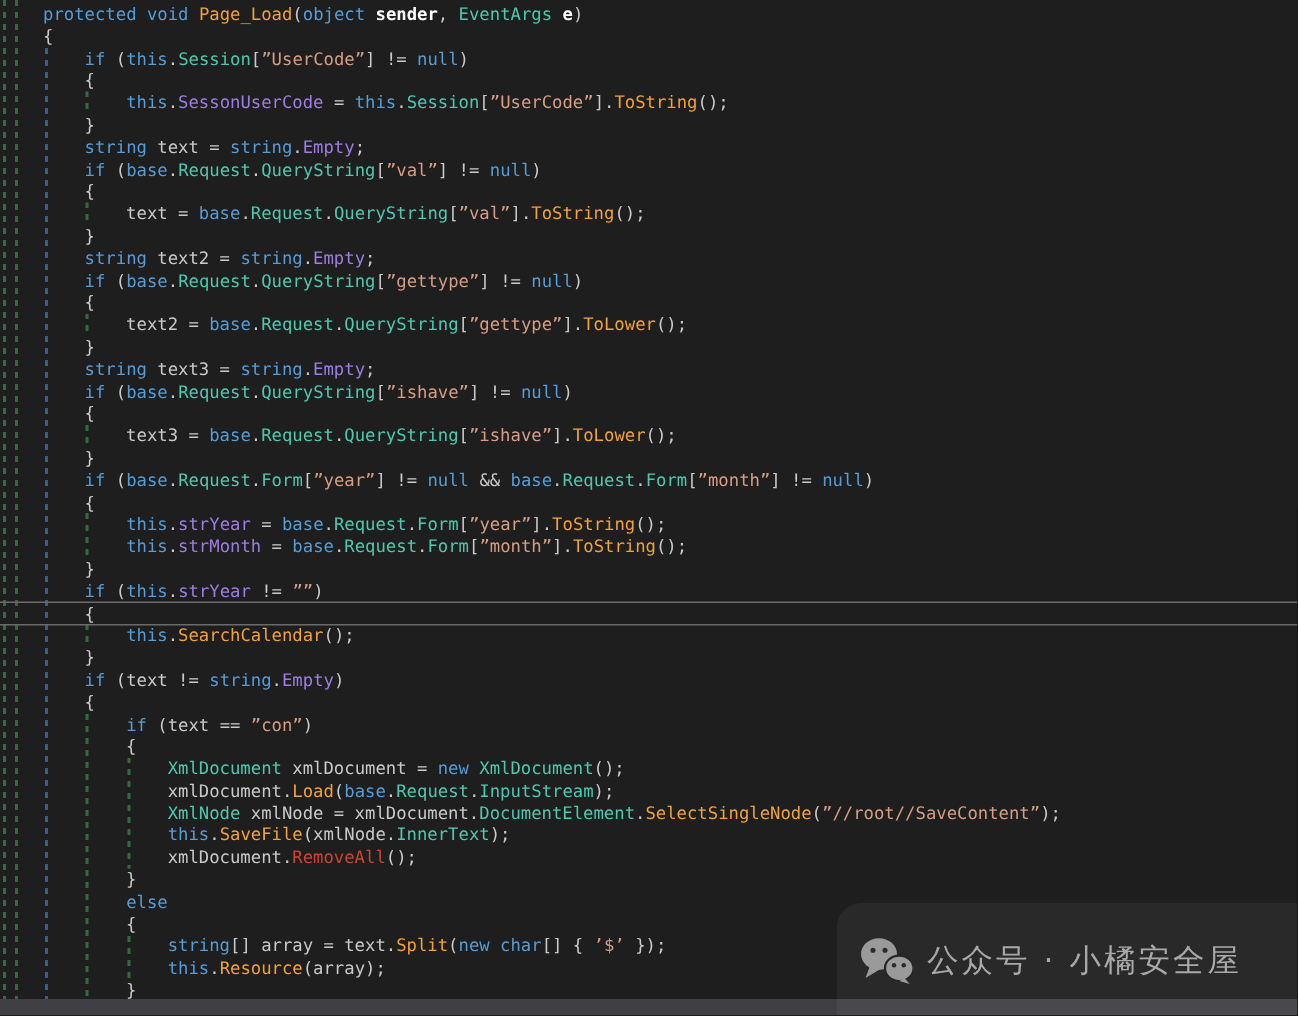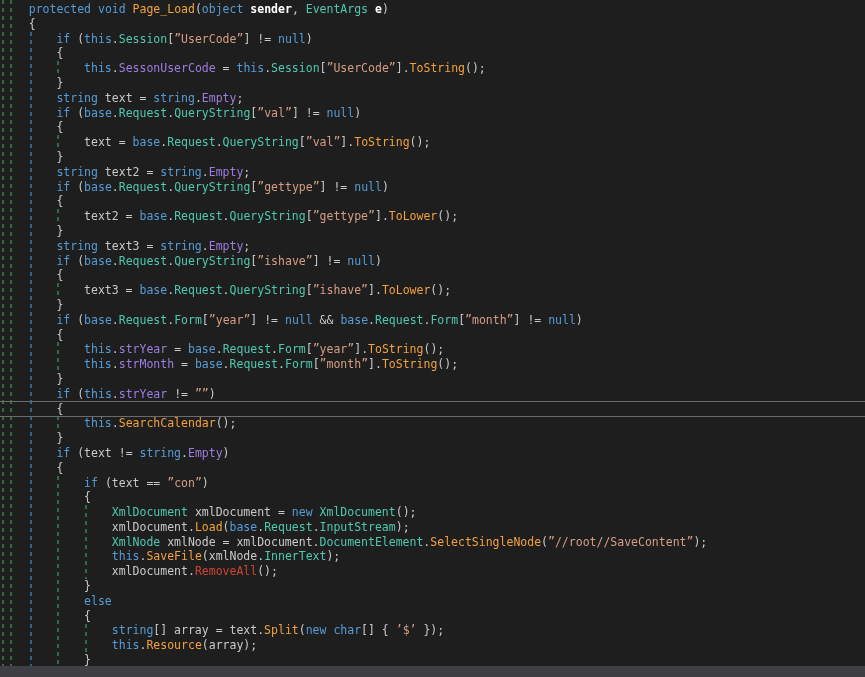--- a/index.html
+++ b/index.html
@@ -57,14 +57,31 @@
       <div class="guide g-blue" style="left: 29.6969px; top: 31.6px; height: 634.4px;"></div>
       <div class="guide g-green" style="left: 57.3937px; top: 475.6px; height: 190.4px;"></div>
     </div>
 
   <pre id="code"><div class="ln"><span style="color: rgb(201, 201, 201);">    </span><span style="color: rgb(86, 156, 214);">protected</span><span style="color: rgb(201, 201, 201);"> </span><span style="color: rgb(86, 156, 214);">void</span><span style="color: rgb(201, 201, 201);"> </span><span style="color: rgb(242, 162, 60);">Page_Load</span><span style="color: rgb(201, 201, 201);">(</span><span style="color: rgb(86, 156, 214);">object</span><span style="color: rgb(201, 201, 201);"> </span><span style="color: rgb(255, 255, 255); font-weight: bold;">sender</span><span style="color: rgb(201, 201, 201);">, </span><span style="color: rgb(78, 201, 176);">EventArgs</span><span style="color: rgb(201, 201, 201);"> </span><span style="color: rgb(255, 255, 255); font-weight: bold;">e</span><span style="color: rgb(201, 201, 201);">)</span></div><div class="ln"><span style="color: rgb(201, 201, 201);">    {</span></div><div class="ln"><span style="color: rgb(201, 201, 201);">        </span><span style="color: rgb(86, 156, 214);">if</span><span style="color: rgb(201, 201, 201);"> (</span><span style="color: rgb(86, 156, 214);">this</span><span style="color: rgb(201, 201, 201);">.</span><span style="color: rgb(78, 201, 176);">Session</span><span style="color: rgb(201, 201, 201);">[</span><span style="color: rgb(214, 157, 133);">”UserCode”</span><span style="color: rgb(201, 201, 201);">] != </span><span style="color: rgb(86, 156, 214);">null</span><span style="color: rgb(201, 201, 201);">)</span></div><div class="ln"><span style="color: rgb(201, 201, 201);">        {</span></div><div class="ln"><span style="color: rgb(201, 201, 201);">            </span><span style="color: rgb(86, 156, 214);">this</span><span style="color: rgb(201, 201, 201);">.</span><span style="color: rgb(158, 125, 224);">SessonUserCode</span><span style="color: rgb(201, 201, 201);"> = </span><span style="color: rgb(86, 156, 214);">this</span><span style="color: rgb(201, 201, 201);">.</span><span style="color: rgb(78, 201, 176);">Session</span><span style="color: rgb(201, 201, 201);">[</span><span style="color: rgb(214, 157, 133);">”UserCode”</span><span style="color: rgb(201, 201, 201);">].</span><span style="color: rgb(242, 162, 60);">ToString</span><span style="color: rgb(201, 201, 201);">();</span></div><div class="ln"><span style="color: rgb(201, 201, 201);">        }</span></div><div class="ln"><span style="color: rgb(201, 201, 201);">        </span><span style="color: rgb(86, 156, 214);">string</span><span style="color: rgb(201, 201, 201);"> text = </span><span style="color: rgb(86, 156, 214);">string</span><span style="color: rgb(201, 201, 201);">.</span><span style="color: rgb(158, 125, 224);">Empty</span><span style="color: rgb(201, 201, 201);">;</span></div><div class="ln"><span style="color: rgb(201, 201, 201);">        </span><span style="color: rgb(86, 156, 214);">if</span><span style="color: rgb(201, 201, 201);"> (</span><span style="color: rgb(86, 156, 214);">base</span><span style="color: rgb(201, 201, 201);">.</span><span style="color: rgb(78, 201, 176);">Request</span><span style="color: rgb(201, 201, 201);">.</span><span style="color: rgb(78, 201, 176);">QueryString</span><span style="color: rgb(201, 201, 201);">[</span><span style="color: rgb(214, 157, 133);">”val”</span><span style="color: rgb(201, 201, 201);">] != </span><span style="color: rgb(86, 156, 214);">null</span><span style="color: rgb(201, 201, 201);">)</span></div><div class="ln"><span style="color: rgb(201, 201, 201);">        {</span></div><div class="ln"><span style="color: rgb(201, 201, 201);">            text = </span><span style="color: rgb(86, 156, 214);">base</span><span style="color: rgb(201, 201, 201);">.</span><span style="color: rgb(78, 201, 176);">Request</span><span style="color: rgb(201, 201, 201);">.</span><span style="color: rgb(78, 201, 176);">QueryString</span><span style="color: rgb(201, 201, 201);">[</span><span style="color: rgb(214, 157, 133);">”val”</span><span style="color: rgb(201, 201, 201);">].</span><span style="color: rgb(242, 162, 60);">ToString</span><span style="color: rgb(201, 201, 201);">();</span></div><div class="ln"><span style="color: rgb(201, 201, 201);">        }</span></div><div class="ln"><span style="color: rgb(201, 201, 201);">        </span><span style="color: rgb(86, 156, 214);">string</span><span style="color: rgb(201, 201, 201);"> text2 = </span><span style="color: rgb(86, 156, 214);">string</span><span style="color: rgb(201, 201, 201);">.</span><span style="color: rgb(158, 125, 224);">Empty</span><span style="color: rgb(201, 201, 201);">;</span></div><div class="ln"><span style="color: rgb(201, 201, 201);">        </span><span style="color: rgb(86, 156, 214);">if</span><span style="color: rgb(201, 201, 201);"> (</span><span style="color: rgb(86, 156, 214);">base</span><span style="color: rgb(201, 201, 201);">.</span><span style="color: rgb(78, 201, 176);">Request</span><span style="color: rgb(201, 201, 201);">.</span><span style="color: rgb(78, 201, 176);">QueryString</span><span style="color: rgb(201, 201, 201);">[</span><span style="color: rgb(214, 157, 133);">”gettype”</span><span style="color: rgb(201, 201, 201);">] != </span><span style="color: rgb(86, 156, 214);">null</span><span style="color: rgb(201, 201, 201);">)</span></div><div class="ln"><span style="color: rgb(201, 201, 201);">        {</span></div><div class="ln"><span style="color: rgb(201, 201, 201);">            text2 = </span><span style="color: rgb(86, 156, 214);">base</span><span style="color: rgb(201, 201, 201);">.</span><span style="color: rgb(78, 201, 176);">Request</span><span style="color: rgb(201, 201, 201);">.</span><span style="color: rgb(78, 201, 176);">QueryString</span><span style="color: rgb(201, 201, 201);">[</span><span style="color: rgb(214, 157, 133);">”gettype”</span><span style="color: rgb(201, 201, 201);">].</span><span style="color: rgb(242, 162, 60);">ToLower</span><span style="color: rgb(201, 201, 201);">();</span></div><div class="ln"><span style="color: rgb(201, 201, 201);">        }</span></div><div class="ln"><span style="color: rgb(201, 201, 201);">        </span><span style="color: rgb(86, 156, 214);">string</span><span style="color: rgb(201, 201, 201);"> text3 = </span><span style="color: rgb(86, 156, 214);">string</span><span style="color: rgb(201, 201, 201);">.</span><span style="color: rgb(158, 125, 224);">Empty</span><span style="color: rgb(201, 201, 201);">;</span></div><div class="ln"><span style="color: rgb(201, 201, 201);">        </span><span style="color: rgb(86, 156, 214);">if</span><span style="color: rgb(201, 201, 201);"> (</span><span style="color: rgb(86, 156, 214);">base</span><span style="color: rgb(201, 201, 201);">.</span><span style="color: rgb(78, 201, 176);">Request</span><span style="color: rgb(201, 201, 201);">.</span><span style="color: rgb(78, 201, 176);">QueryString</span><span style="color: rgb(201, 201, 201);">[</span><span style="color: rgb(214, 157, 133);">”ishave”</span><span style="color: rgb(201, 201, 201);">] != </span><span style="color: rgb(86, 156, 214);">null</span><span style="color: rgb(201, 201, 201);">)</span></div><div class="ln"><span style="color: rgb(201, 201, 201);">        {</span></div><div class="ln"><span style="color: rgb(201, 201, 201);">            text3 = </span><span style="color: rgb(86, 156, 214);">base</span><span style="color: rgb(201, 201, 201);">.</span><span style="color: rgb(78, 201, 176);">Request</span><span style="color: rgb(201, 201, 201);">.</span><span style="color: rgb(78, 201, 176);">QueryString</span><span style="color: rgb(201, 201, 201);">[</span><span style="color: rgb(214, 157, 133);">”ishave”</span><span style="color: rgb(201, 201, 201);">].</span><span style="color: rgb(242, 162, 60);">ToLower</span><span style="color: rgb(201, 201, 201);">();</span></div><div class="ln"><span style="color: rgb(201, 201, 201);">        }</span></div><div class="ln"><span style="color: rgb(201, 201, 201);">        </span><span style="color: rgb(86, 156, 214);">if</span><span style="color: rgb(201, 201, 201);"> (</span><span style="color: rgb(86, 156, 214);">base</span><span style="color: rgb(201, 201, 201);">.</span><span style="color: rgb(78, 201, 176);">Request</span><span style="color: rgb(201, 201, 201);">.</span><span style="color: rgb(78, 201, 176);">Form</span><span style="color: rgb(201, 201, 201);">[</span><span style="color: rgb(214, 157, 133);">”year”</span><span style="color: rgb(201, 201, 201);">] != </span><span style="color: rgb(86, 156, 214);">null</span><span style="color: rgb(201, 201, 201);"> &amp;&amp; </span><span style="color: rgb(86, 156, 214);">base</span><span style="color: rgb(201, 201, 201);">.</span><span style="color: rgb(78, 201, 176);">Request</span><span style="color: rgb(201, 201, 201);">.</span><span style="color: rgb(78, 201, 176);">Form</span><span style="color: rgb(201, 201, 201);">[</span><span style="color: rgb(214, 157, 133);">”month”</span><span style="color: rgb(201, 201, 201);">] != </span><span style="color: rgb(86, 156, 214);">null</span><span style="color: rgb(201, 201, 201);">)</span></div><div class="ln"><span style="color: rgb(201, 201, 201);">        {</span></div><div class="ln"><span style="color: rgb(201, 201, 201);">            </span><span style="color: rgb(86, 156, 214);">this</span><span style="color: rgb(201, 201, 201);">.</span><span style="color: rgb(158, 125, 224);">strYear</span><span style="color: rgb(201, 201, 201);"> = </span><span style="color: rgb(86, 156, 214);">base</span><span style="color: rgb(201, 201, 201);">.</span><span style="color: rgb(78, 201, 176);">Request</span><span style="color: rgb(201, 201, 201);">.</span><span style="color: rgb(78, 201, 176);">Form</span><span style="color: rgb(201, 201, 201);">[</span><span style="color: rgb(214, 157, 133);">”year”</span><span style="color: rgb(201, 201, 201);">].</span><span style="color: rgb(242, 162, 60);">ToString</span><span style="color: rgb(201, 201, 201);">();</span></div><div class="ln"><span style="color: rgb(201, 201, 201);">            </span><span style="color: rgb(86, 156, 214);">this</span><span style="color: rgb(201, 201, 201);">.</span><span style="color: rgb(158, 125, 224);">strMonth</span><span style="color: rgb(201, 201, 201);"> = </span><span style="color: rgb(86, 156, 214);">base</span><span style="color: rgb(201, 201, 201);">.</span><span style="color: rgb(78, 201, 176);">Request</span><span style="color: rgb(201, 201, 201);">.</span><span style="color: rgb(78, 201, 176);">Form</span><span style="color: rgb(201, 201, 201);">[</span><span style="color: rgb(214, 157, 133);">”month”</span><span style="color: rgb(201, 201, 201);">].</span><span style="color: rgb(242, 162, 60);">ToString</span><span style="color: rgb(201, 201, 201);">();</span></div><div class="ln"><span style="color: rgb(201, 201, 201);">        }</span></div><div class="ln"><span style="color: rgb(201, 201, 201);">        </span><span style="color: rgb(86, 156, 214);">if</span><span style="color: rgb(201, 201, 201);"> (</span><span style="color: rgb(86, 156, 214);">this</span><span style="color: rgb(201, 201, 201);">.</span><span style="color: rgb(158, 125, 224);">strYear</span><span style="color: rgb(201, 201, 201);"> != </span><span style="color: rgb(214, 157, 133);">””</span><span style="color: rgb(201, 201, 201);">)</span></div><div class="ln"><span style="color: rgb(201, 201, 201);">        {</span></div><div class="ln"><span style="color: rgb(201, 201, 201);">            </span><span style="color: rgb(86, 156, 214);">this</span><span style="color: rgb(201, 201, 201);">.</span><span style="color: rgb(242, 162, 60);">SearchCalendar</span><span style="color: rgb(201, 201, 201);">();</span></div><div class="ln"><span style="color: rgb(201, 201, 201);">        }</span></div><div class="ln"><span style="color: rgb(201, 201, 201);">        </span><span style="color: rgb(86, 156, 214);">if</span><span style="color: rgb(201, 201, 201);"> (text != </span><span style="color: rgb(86, 156, 214);">string</span><span style="color: rgb(201, 201, 201);">.</span><span style="color: rgb(158, 125, 224);">Empty</span><span style="color: rgb(201, 201, 201);">)</span></div><div class="ln"><span style="color: rgb(201, 201, 201);">        {</span></div><div class="ln"><span style="color: rgb(201, 201, 201);">            </span><span style="color: rgb(86, 156, 214);">if</span><span style="color: rgb(201, 201, 201);"> (text == </span><span style="color: rgb(214, 157, 133);">”con”</span><span style="color: rgb(201, 201, 201);">)</span></div><div class="ln"><span style="color: rgb(201, 201, 201);">            {</span></div><div class="ln"><span style="color: rgb(201, 201, 201);">                </span><span style="color: rgb(78, 201, 176);">XmlDocument</span><span style="color: rgb(201, 201, 201);"> xmlDocument = </span><span style="color: rgb(86, 156, 214);">new</span><span style="color: rgb(201, 201, 201);"> </span><span style="color: rgb(78, 201, 176);">XmlDocument</span><span style="color: rgb(201, 201, 201);">();</span></div><div class="ln"><span style="color: rgb(201, 201, 201);">                xmlDocument.</span><span style="color: rgb(242, 162, 60);">Load</span><span style="color: rgb(201, 201, 201);">(</span><span style="color: rgb(86, 156, 214);">base</span><span style="color: rgb(201, 201, 201);">.</span><span style="color: rgb(78, 201, 176);">Request</span><span style="color: rgb(201, 201, 201);">.</span><span style="color: rgb(78, 201, 176);">InputStream</span><span style="color: rgb(201, 201, 201);">);</span></div><div class="ln"><span style="color: rgb(201, 201, 201);">                </span><span style="color: rgb(78, 201, 176);">XmlNode</span><span style="color: rgb(201, 201, 201);"> xmlNode = xmlDocument.</span><span style="color: rgb(78, 201, 176);">DocumentElement</span><span style="color: rgb(201, 201, 201);">.</span><span style="color: rgb(242, 162, 60);">SelectSingleNode</span><span style="color: rgb(201, 201, 201);">(</span><span style="color: rgb(214, 157, 133);">”//root//SaveContent”</span><span style="color: rgb(201, 201, 201);">);</span></div><div class="ln"><span style="color: rgb(201, 201, 201);">                </span><span style="color: rgb(86, 156, 214);">this</span><span style="color: rgb(201, 201, 201);">.</span><span style="color: rgb(242, 162, 60);">SaveFile</span><span style="color: rgb(201, 201, 201);">(xmlNode.</span><span style="color: rgb(78, 201, 176);">InnerText</span><span style="color: rgb(201, 201, 201);">);</span></div><div class="ln"><span style="color: rgb(201, 201, 201);">                xmlDocument.</span><span style="color: rgb(204, 69, 50);">RemoveAll</span><span style="color: rgb(201, 201, 201);">();</span></div><div class="ln"><span style="color: rgb(201, 201, 201);">            }</span></div><div class="ln"><span style="color: rgb(201, 201, 201);">            </span><span style="color: rgb(86, 156, 214);">else</span></div><div class="ln"><span style="color: rgb(201, 201, 201);">            {</span></div><div class="ln"><span style="color: rgb(201, 201, 201);">                </span><span style="color: rgb(86, 156, 214);">string</span><span style="color: rgb(201, 201, 201);">[] array = text.</span><span style="color: rgb(242, 162, 60);">Split</span><span style="color: rgb(201, 201, 201);">(</span><span style="color: rgb(86, 156, 214);">new</span><span style="color: rgb(201, 201, 201);"> </span><span style="color: rgb(86, 156, 214);">char</span><span style="color: rgb(201, 201, 201);">[] { </span><span style="color: rgb(214, 157, 133);">’$’</span><span style="color: rgb(201, 201, 201);"> });</span></div><div class="ln"><span style="color: rgb(201, 201, 201);">                </span><span style="color: rgb(86, 156, 214);">this</span><span style="color: rgb(201, 201, 201);">.</span><span style="color: rgb(242, 162, 60);">Resource</span><span style="color: rgb(201, 201, 201);">(array);</span></div><div class="ln"><span style="color: rgb(201, 201, 201);">            }</span></div></pre>
 
   <div id="caretline" style="top: 400.6px; height: 16.8px;"></div>
 
   <div id="hscroll" style="background: rgb(63, 63, 68);"></div>
 
+  <div id="watermark">
+    <svg class="wm-icon" width="36" height="32" viewBox="0 0 36 32" aria-hidden="true">
+      <g id="wm-big">
+        <ellipse cx="13" cy="12" rx="12" ry="10.5" fill="#9a9a9a"></ellipse>
+        <polygon points="7,20 4,28 14,22" fill="#9a9a9a"></polygon>
+        <circle class="eye" cx="9" cy="9.5" r="1.7" fill="#2b2b2b"></circle>
+        <circle class="eye" cx="17" cy="9.5" r="1.7" fill="#2b2b2b"></circle>
+      </g>
+      <g id="wm-small">
+        <ellipse cx="26.5" cy="21.5" rx="9.5" ry="8.5" class="ring" fill="#9a9a9a" stroke="#262626" stroke-width="1.5"></ellipse>
+        <polygon points="30,28 33.5,32 26.5,30" fill="#9a9a9a"></polygon>
+        <circle class="eye" cx="23" cy="19.5" r="1.5" fill="#2b2b2b"></circle>
+        <circle class="eye" cx="29.5" cy="19.5" r="1.5" fill="#2b2b2b"></circle>
+      </g>
+    </svg>
+    <span class="wm-text" style="color: rgb(168, 168, 168);">公众号 · 小橘安全屋</span>
+  </div>
 
 </div>
 
 </body></html>

